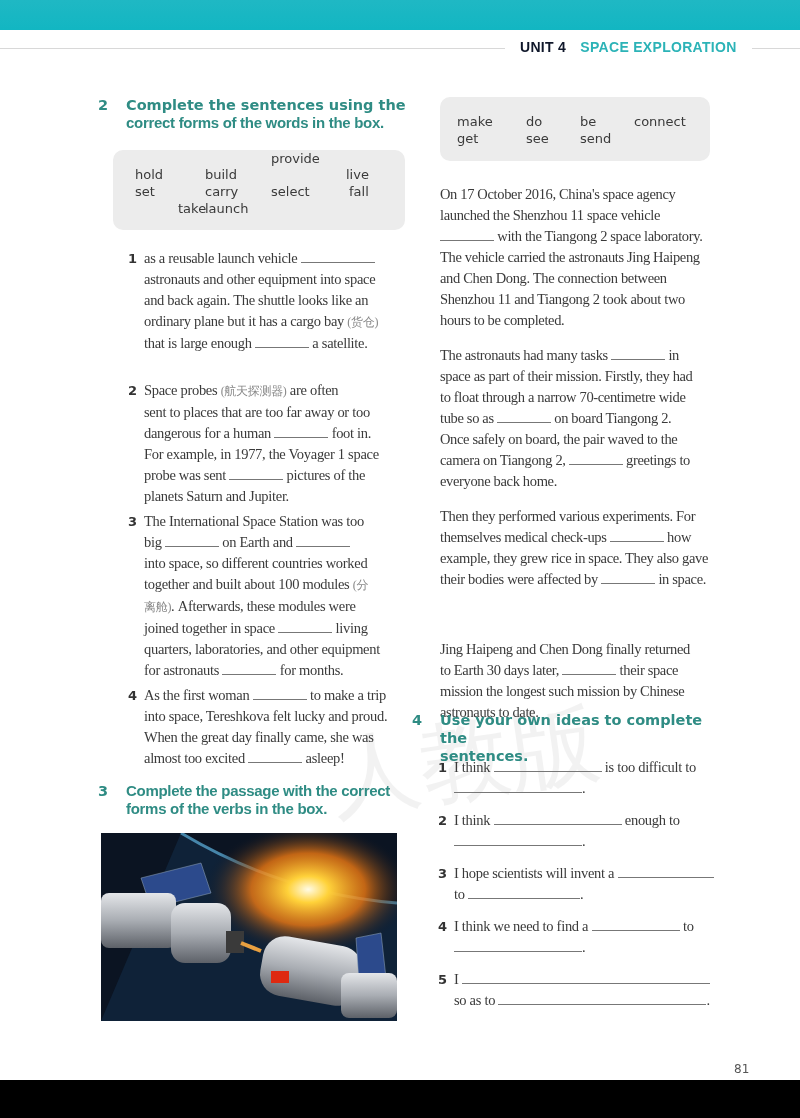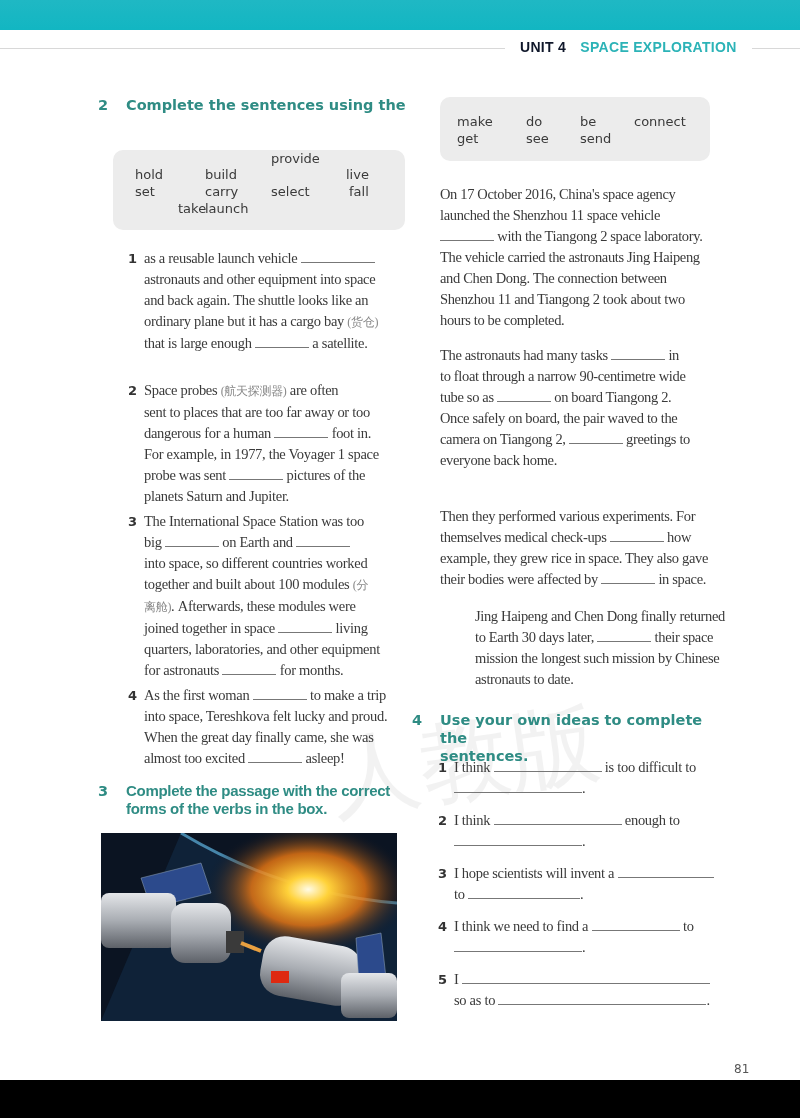--- a/index.html
+++ b/index.html
@@ -34,20 +34,21 @@
 <div class="header">
   <span class="unit">UNIT 4</span>
   <span class="topic">SPACE EXPLORATION</span>
 </div>
 
 <div class="watermark">人教版</div>
 
 <div class="sec-head" style="left:126px; top:96px; width:290px;">
   <span class="num">2</span>
   <div>Complete the sentences using the</div>
+  <div class="line2">correct forms of the words in the box.</div>
 </div>
 
 <div class="box" style="left:113px; top:150px; width:292px; height:80px;">
   <span class="w" style="left:22px; top:17px;">hold</span>
   <span class="w" style="left:92px; top:17px;">build</span>
   <span class="w" style="left:158px; top:1px;">provide</span>
   <span class="w" style="left:233px; top:17px;">live</span>
   <span class="w" style="left:22px; top:34px;">set</span>
   <span class="w" style="left:92px; top:34px;">carry</span>
   <span class="w" style="left:158px; top:34px;">select</span>
@@ -147,35 +148,36 @@
   <div>launched the Shenzhou 11 space vehicle</div>
   <div><span class="blank" style="width:54px"></span> with the Tiangong 2 space laboratory.</div>
   <div>The vehicle carried the astronauts Jing Haipeng</div>
   <div>and Chen Dong. The connection between</div>
   <div>Shenzhou 11 and Tiangong 2 took about two</div>
   <div>hours to be completed.</div>
 </div>
 
 <div class="para" style="top:345px;">
   <div>The astronauts had many tasks <span class="blank" style="width:54px"></span> in</div>
-  <div>to float through a narrow 90-centimetre wide</div>
+  <div>space as part of their mission. Firstly, they had</div>
+  <div>to float through a narrow 70-centimetre wide</div>
   <div>tube so as <span class="blank" style="width:54px"></span> on board Tiangong 2.</div>
   <div>Once safely on board, the pair waved to the</div>
   <div>camera on Tiangong 2, <span class="blank" style="width:54px"></span> greetings to</div>
   <div>everyone back home.</div>
 </div>
 
 <div class="para" style="top:506px;">
   <div>Then they performed various experiments. For</div>
   <div>themselves medical check-ups <span class="blank" style="width:54px"></span> how</div>
   <div>example, they grew rice in space. They also gave</div>
   <div>their bodies were affected by <span class="blank" style="width:54px"></span> in space.</div>
 </div>
 
-<div class="para" style="top:606px;margin-left:35px;">
+<div class="para" style="top:639px;">
   <div>Jing Haipeng and Chen Dong finally returned</div>
   <div>to Earth 30 days later, <span class="blank" style="width:54px"></span> their space</div>
   <div>mission the longest such mission by Chinese</div>
   <div>astronauts to date.</div>
 </div>
 
 <div class="sec-head" style="left:440px; top:711px; width:290px;">
   <span class="num">4</span>
   <div>Use your own ideas to complete the</div>
   <div>sentences.</div>

